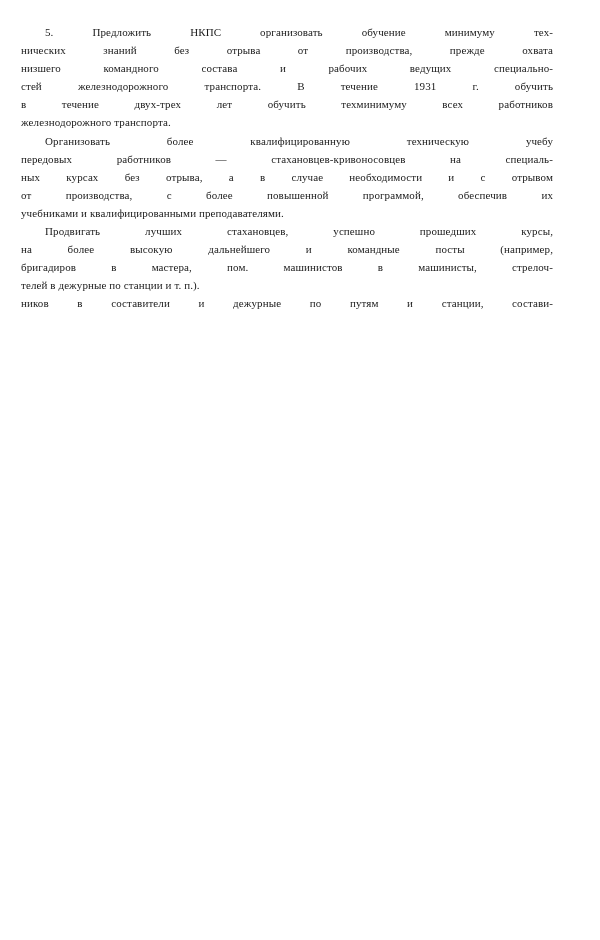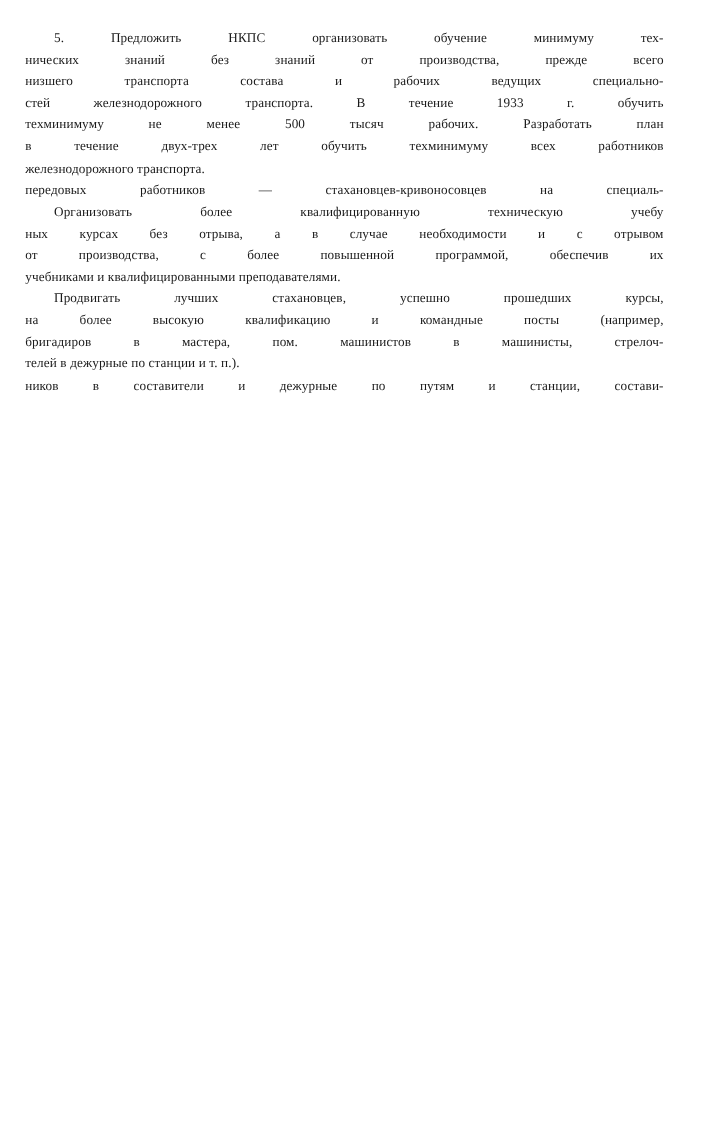--- a/index.html
+++ b/index.html
@@ -37,34 +37,33 @@
     .line.last {
       text-align-last: left;
     }
   </style>
 </head>
 <body>
 
 <div class="page">
   <div class="paragraph">
     <span class="line indent">5. Предложить НКПС организовать обучение минимуму тех-</span>
-    <span class="line">нических знаний без знаний от производства, прежде всего</span>
-    <span class="line">низшего транспорта состава и рабочих ведущих специально-</span>
-    <span class="line">стей железнодорожного транспорта. В течение 1933 г. обучить</span>
-    <span class="line">техминимуму не менее 500 тысяч рабочих. Разработать план</span>
+    <span class="line">нических знаний без отрыва от производства, прежде охвата</span>
+    <span class="line">низшего командного состава и рабочих ведущих специально-</span>
+    <span class="line">стей железнодорожного транспорта. В течение 1931 г. обучить</span>
     <span class="line">в течение двух-трех лет обучить техминимуму всех работников</span>
     <span class="line last">железнодорожного транспорта.</span>
   </div>
   <div class="paragraph">
+    <span class="line indent">Организовать более квалифицированную техническую учебу</span>
     <span class="line">передовых работников — стахановцев-кривоносовцев на специаль-</span>
-    <span class="line indent">Организовать более квалифицированную техническую учебу</span>
     <span class="line">ных курсах без отрыва, а в случае необходимости и с отрывом</span>
     <span class="line">от производства, с более повышенной программой, обеспечив их</span>
     <span class="line last">учебниками и квалифицированными преподавателями.</span>
   </div>
   <div class="paragraph">
     <span class="line indent">Продвигать лучших стахановцев, успешно прошедших курсы,</span>
-    <span class="line">на более высокую квалификацию и командные посты (например,</span>
+    <span class="line">на более высокую дальнейшего и командные посты (например,</span>
     <span class="line">бригадиров в мастера, пом. машинистов в машинисты, стрелоч-</span>
     <span class="line last">телей в дежурные по станции и т. п.).</span>
     <span class="line">ников в составители и дежурные по путям и станции, состави-</span>
   </div>
 </div>
 
 </body></html>

